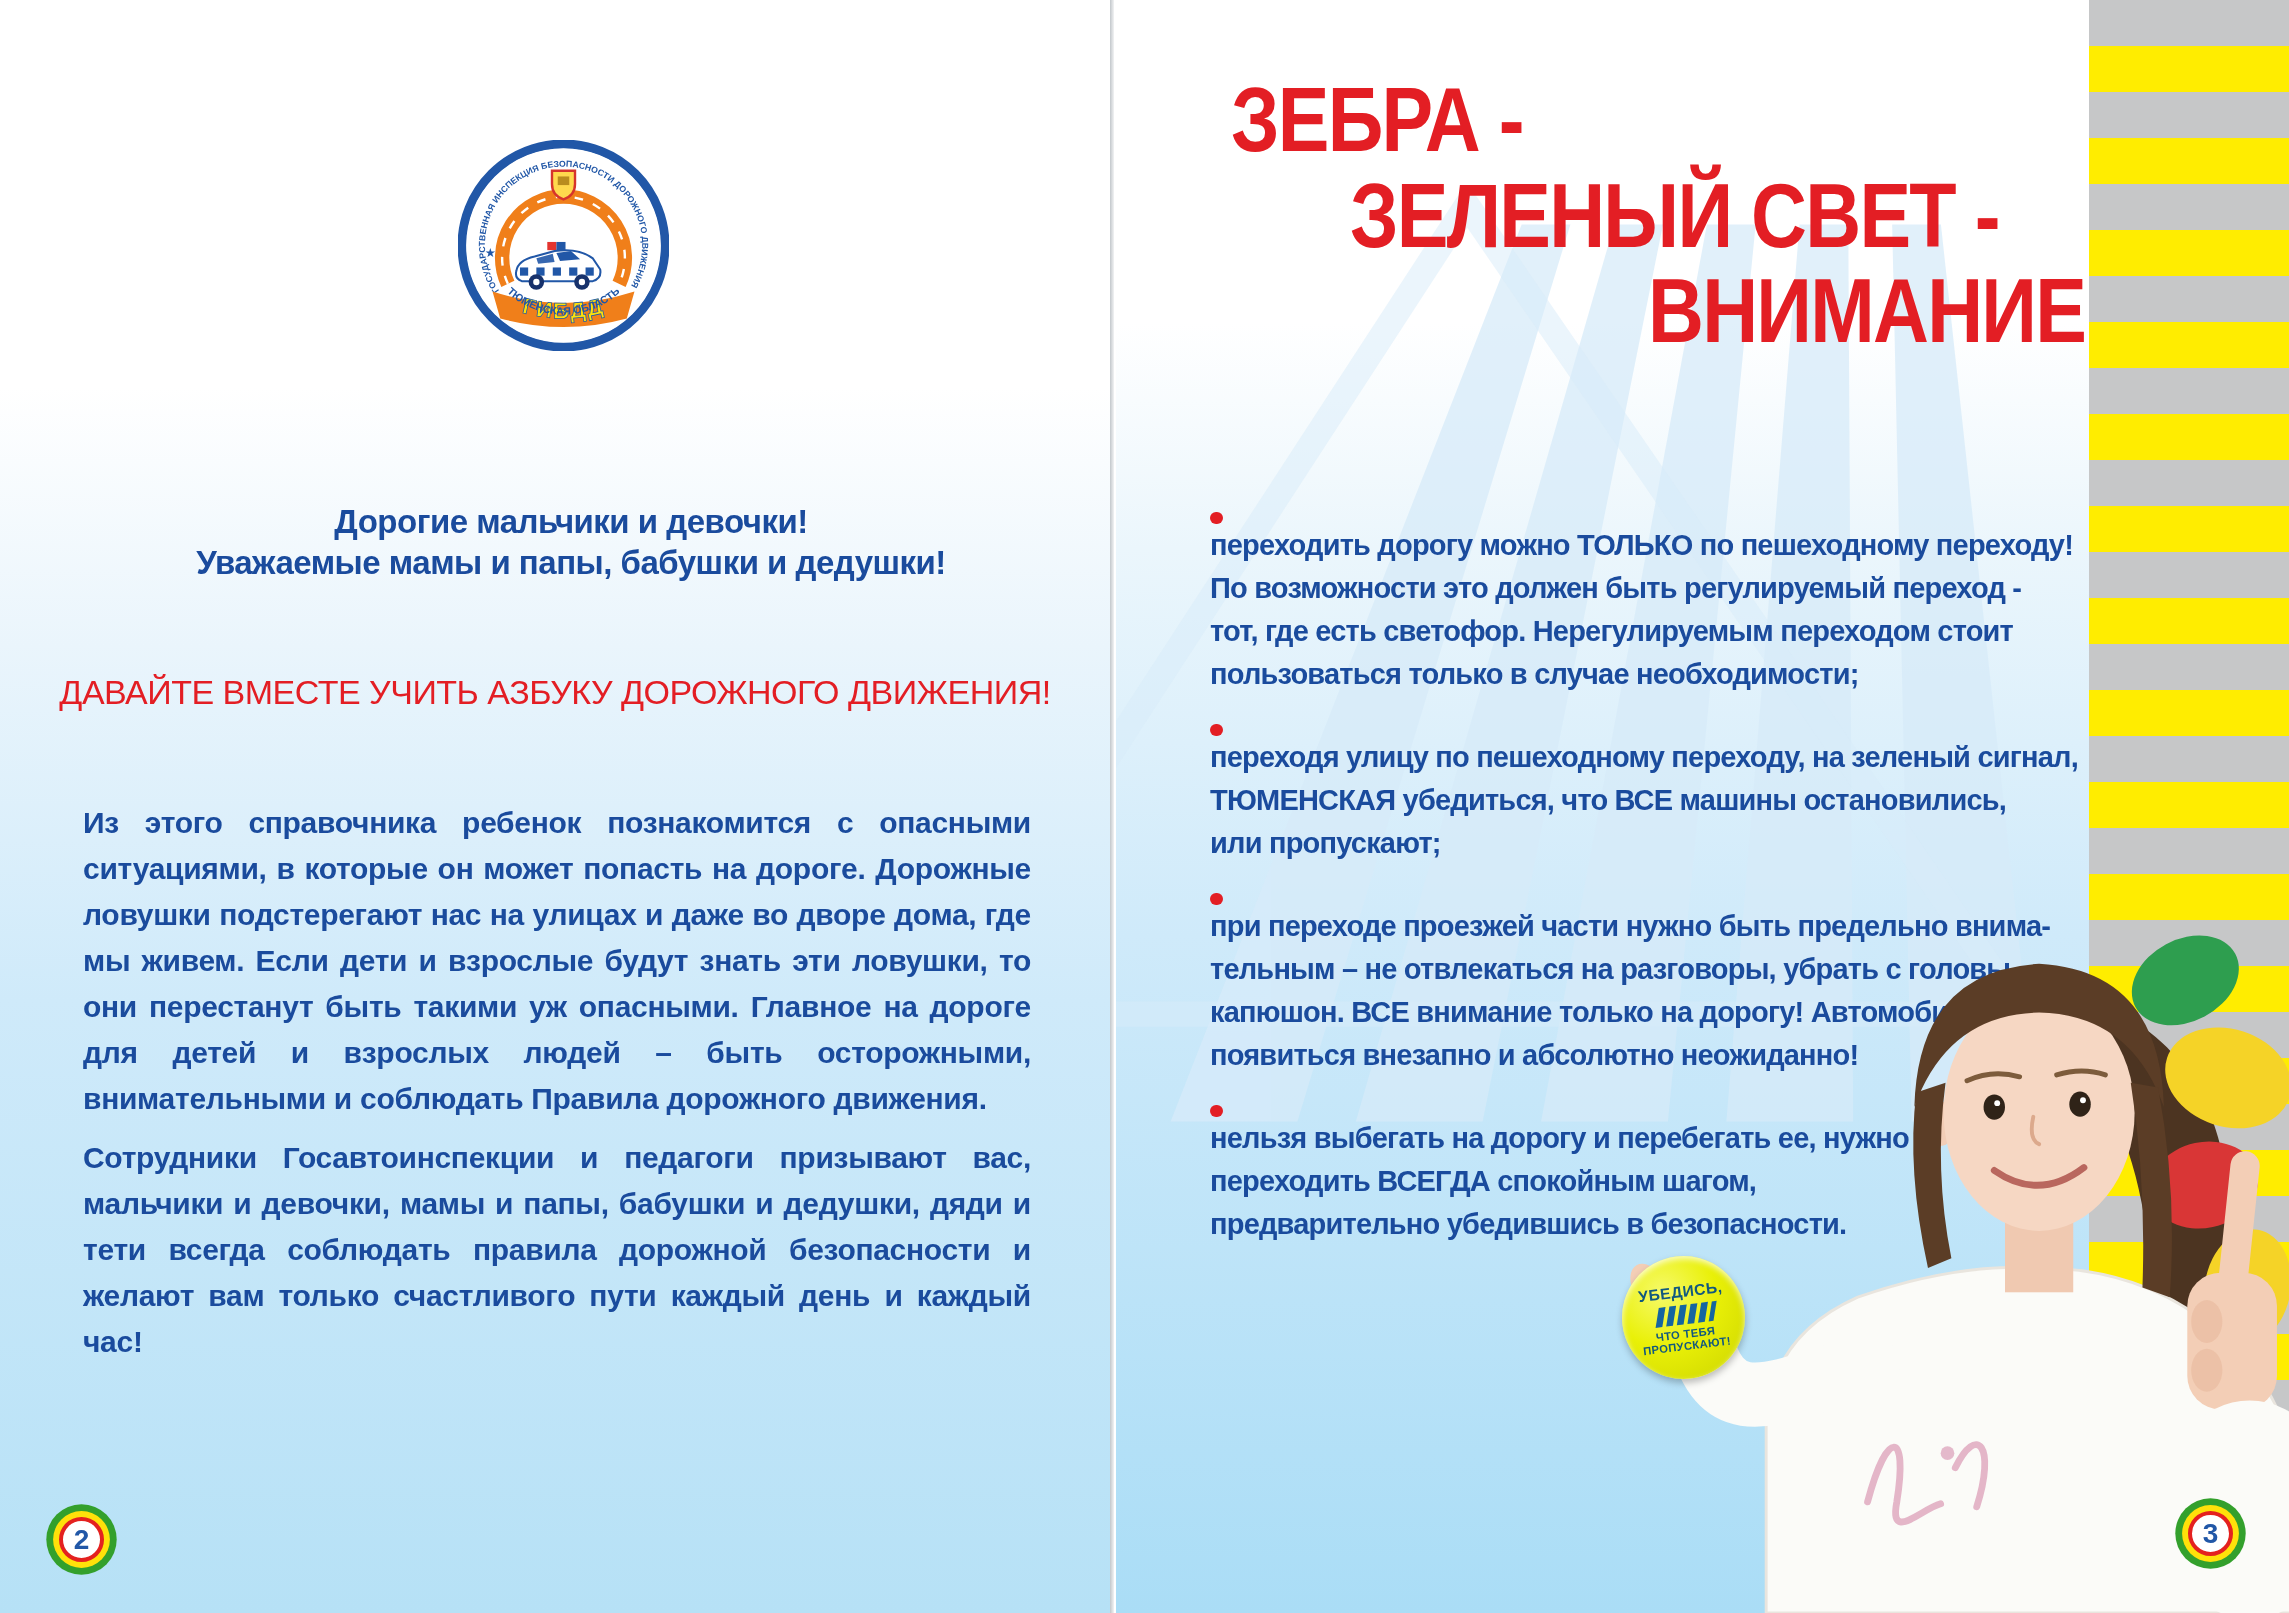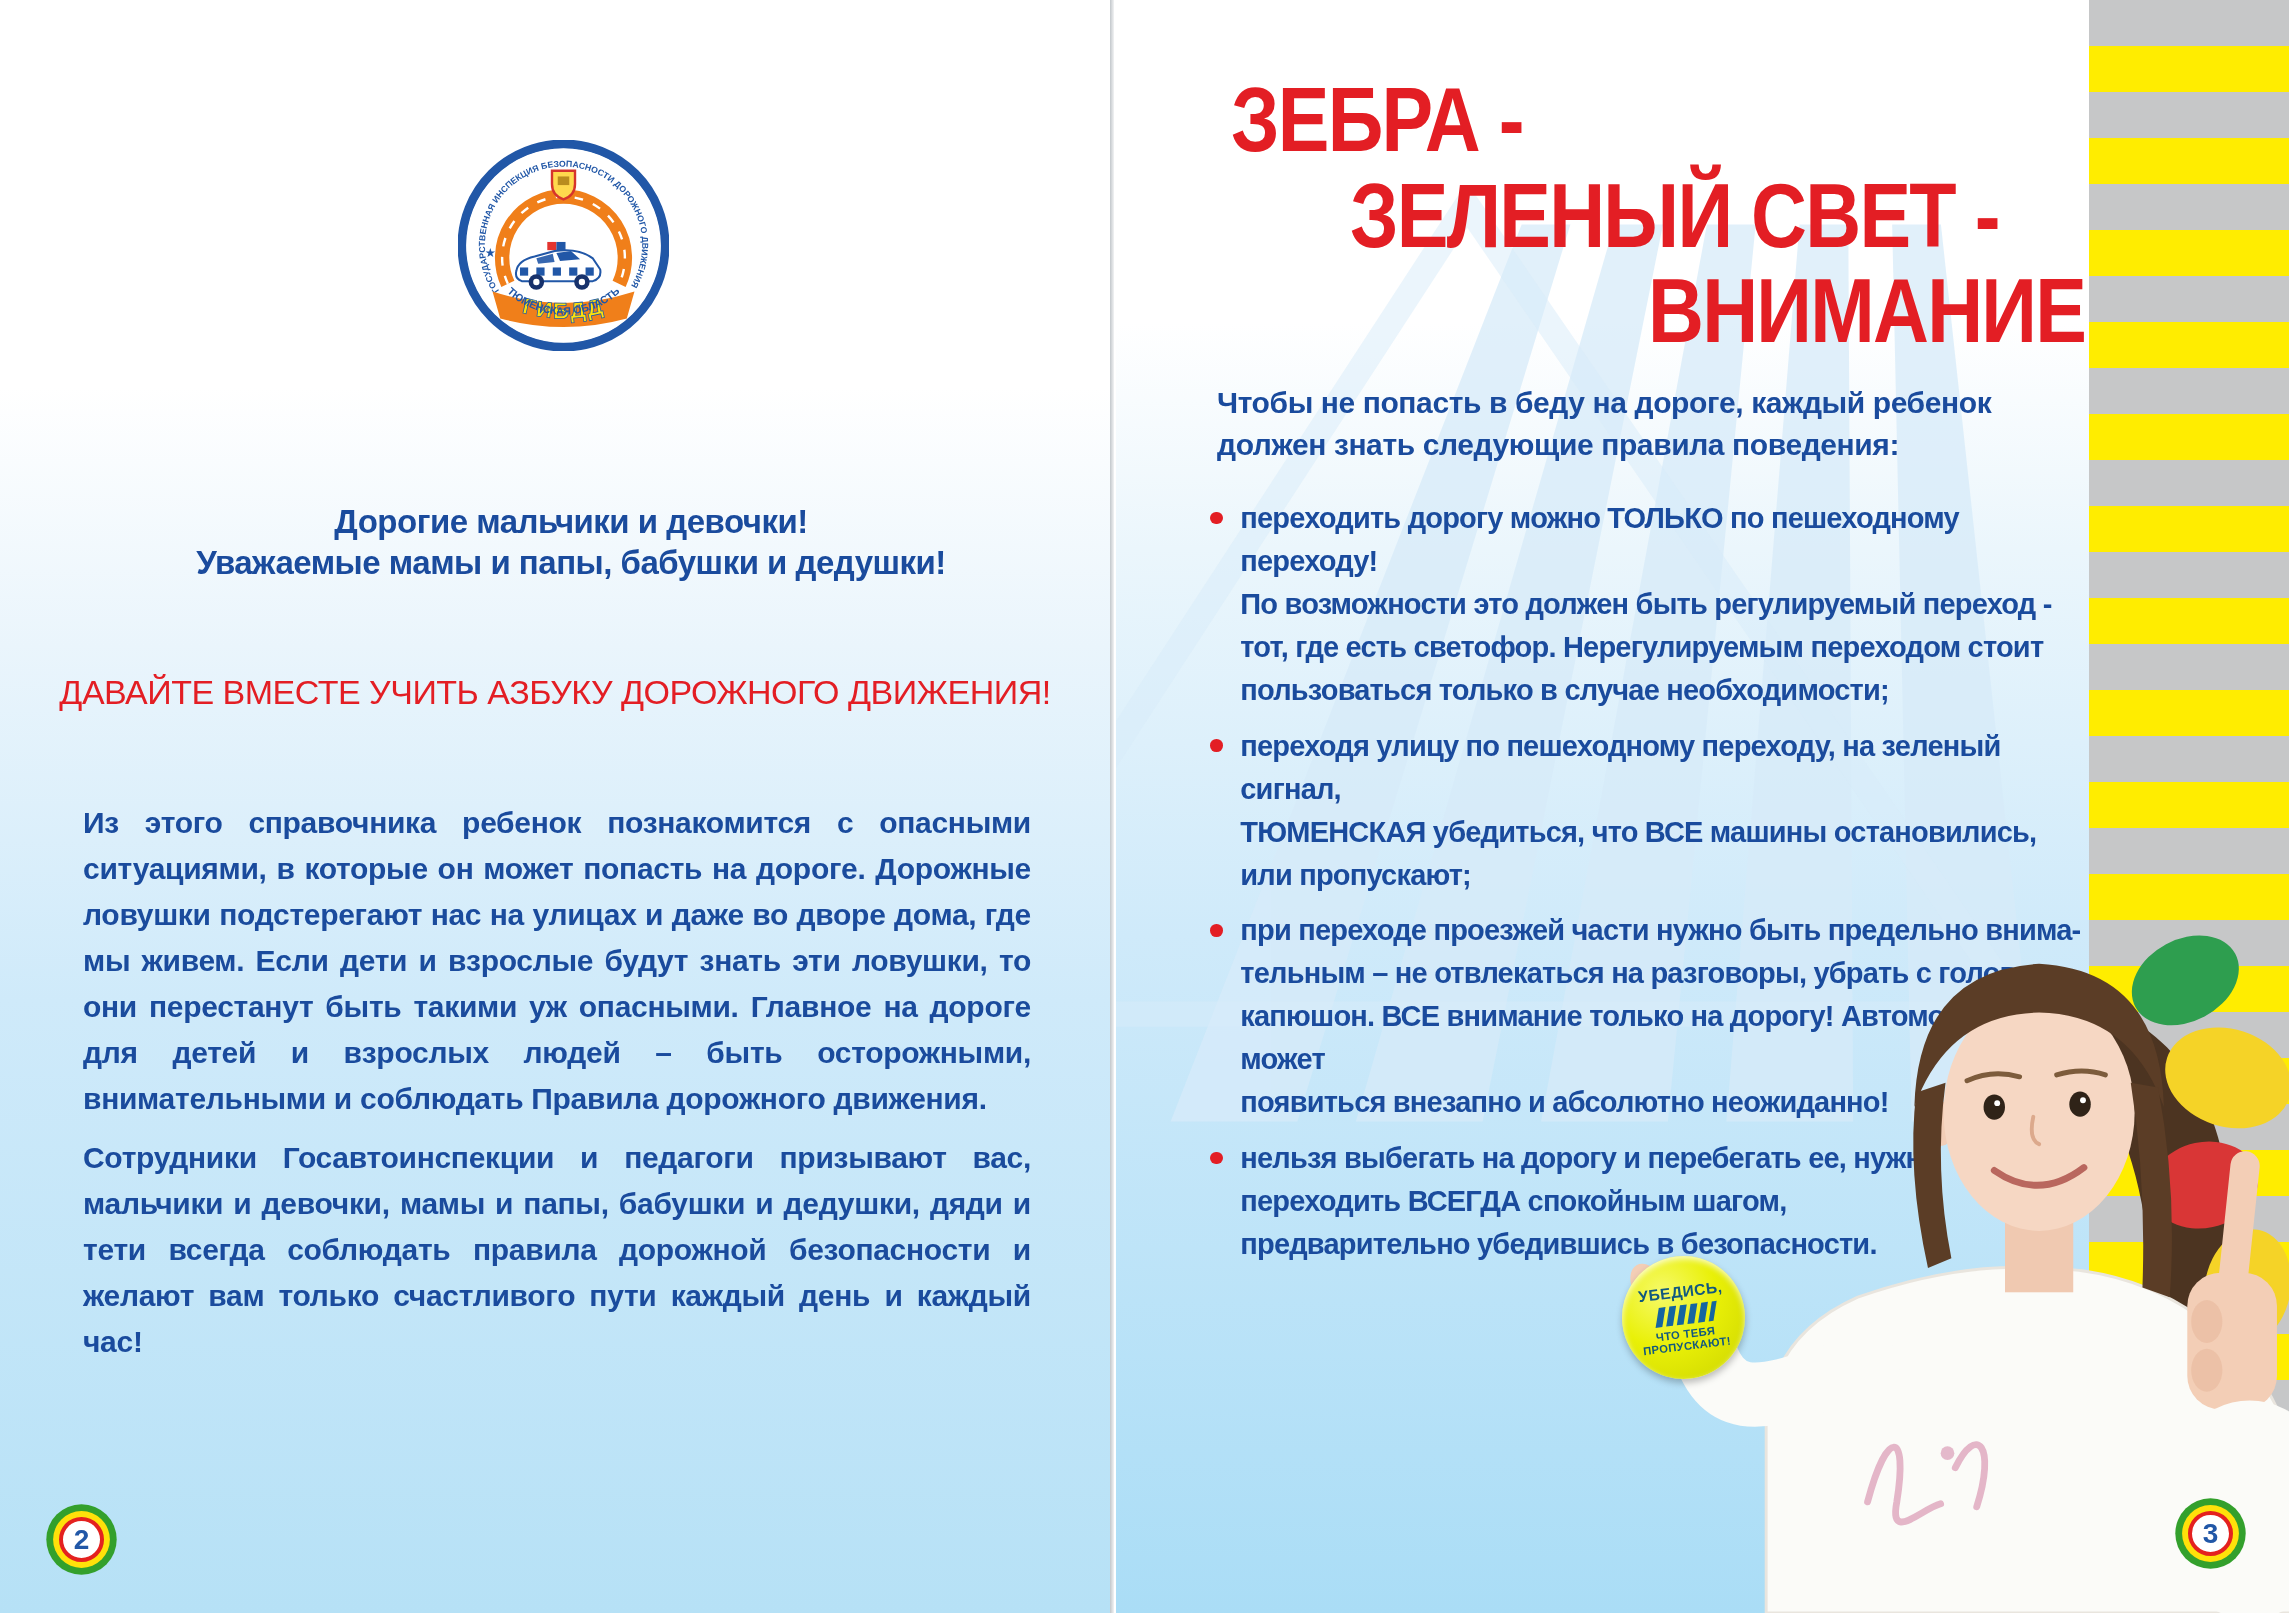--- a/index.html
+++ b/index.html
@@ -24,21 +24,21 @@
   .paragraphs p{margin:0 0 12.7px 0;}
   
   .title-line{position:absolute;color:#e31e24;font-weight:800;font-size:90px;line-height:96px;
     letter-spacing:-2px;transform:scaleX(.86);transform-origin:left top;white-space:nowrap;}
   #title1{left:115px;top:72px;}
   #title2{left:234px;top:168px;}
   #title3{left:532px;top:263px;}
   .intro{position:absolute;left:101px;top:382px;width:839px;color:#1a4b9d;font-weight:bold;
     font-size:30px;line-height:42px;white-space:pre-line;letter-spacing:-0.4px;}
   .bullets{position:absolute;left:94px;top:497px;width:878px;}
-  .bullet{display:flex;align-items:flex-start;margin-bottom:12.7px;}
+  .bullet{display:flex;align-items:flex-start;margin-bottom:12.7px;flex-direction:column;}
   .bullet .dot{flex:0 0 12.7px;width:12.7px;height:12.7px;border-radius:50%;background:#e31e24;margin:14.6px 17.6px 0 0;}
   .bullet .btxt{color:#1a4b9d;font-weight:600;font-size:29px;line-height:43px;
     white-space:pre-line;letter-spacing:-0.8px;}
   .reminder{position:absolute;left:109px;top:1182px;color:#e31e24;font-weight:bold;
     font-size:32px;line-height:48px;white-space:pre-line;letter-spacing:-0.8px;z-index:4;}
   
   #stripe-band{position:absolute;right:0;top:0;width:201px;height:1613px;z-index:1;
     background:repeating-linear-gradient(180deg,#c6c7c8 0 46px,#ffed00 46px 92px);}
   #watermark{position:absolute;left:0;top:0;width:1174px;height:1613px;z-index:0;}
   #girl{position:absolute;left:332px;top:878px;width:843px;height:735px;z-index:3;}
@@ -143,22 +143,20 @@
       </g>
       <polygon points="360,210 930,1040 -180,1040" fill="none" stroke="#d7ebf9" stroke-width="26" stroke-linejoin="round" opacity="0.5"></polygon>
     </svg>
 
     <div id="stripe-band"></div>
 
     <div class="title-line" id="title1">ЗЕБРА -</div>
     <div class="title-line" id="title2">ЗЕЛЕНЫЙ СВЕТ -</div>
     <div class="title-line" id="title3">ВНИМАНИЕ!</div>
 
-    <div class="intro" style="z-index:2;">Чтобы не попасть в беду на дороге, каждый ребенок
-должен знать следующие правила поведения:</div>
 
     <div class="bullets" style="z-index:2;">
       <div class="bullet">
         <span class="dot"></span>
         <span class="btxt">переходить дорогу можно ТОЛЬКО по пешеходному переходу!
 По возможности это должен быть регулируемый переход -
 тот, где есть светофор. Нерегулируемым переходом стоит
 пользоваться только в случае необходимости;</span>
       </div>
       <div class="bullet">

